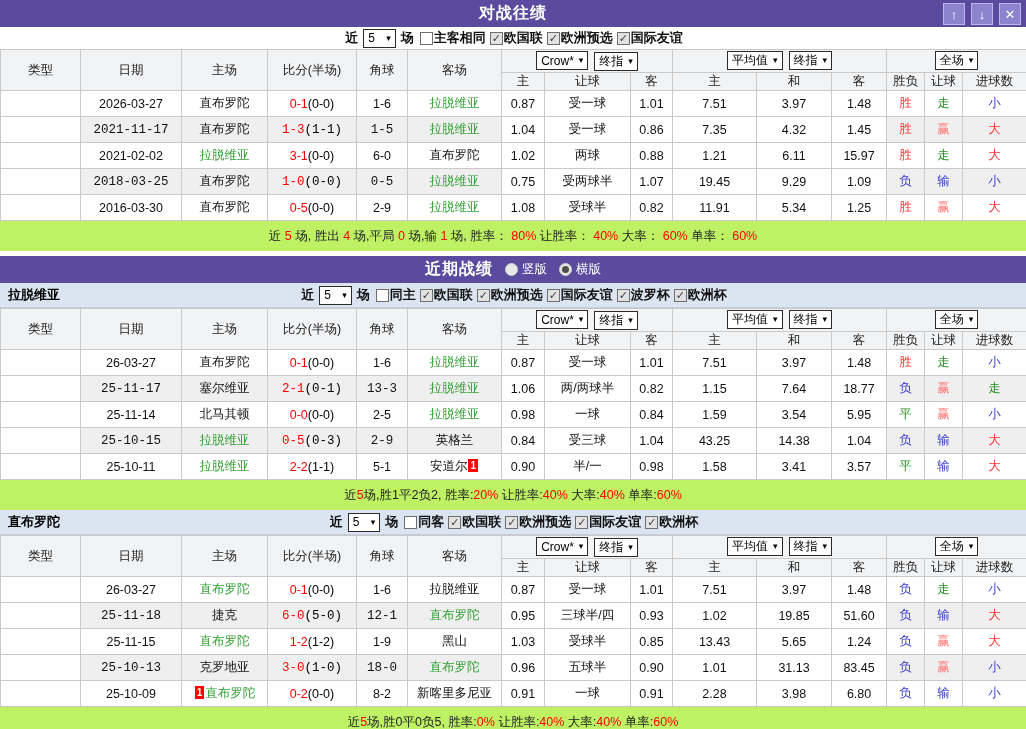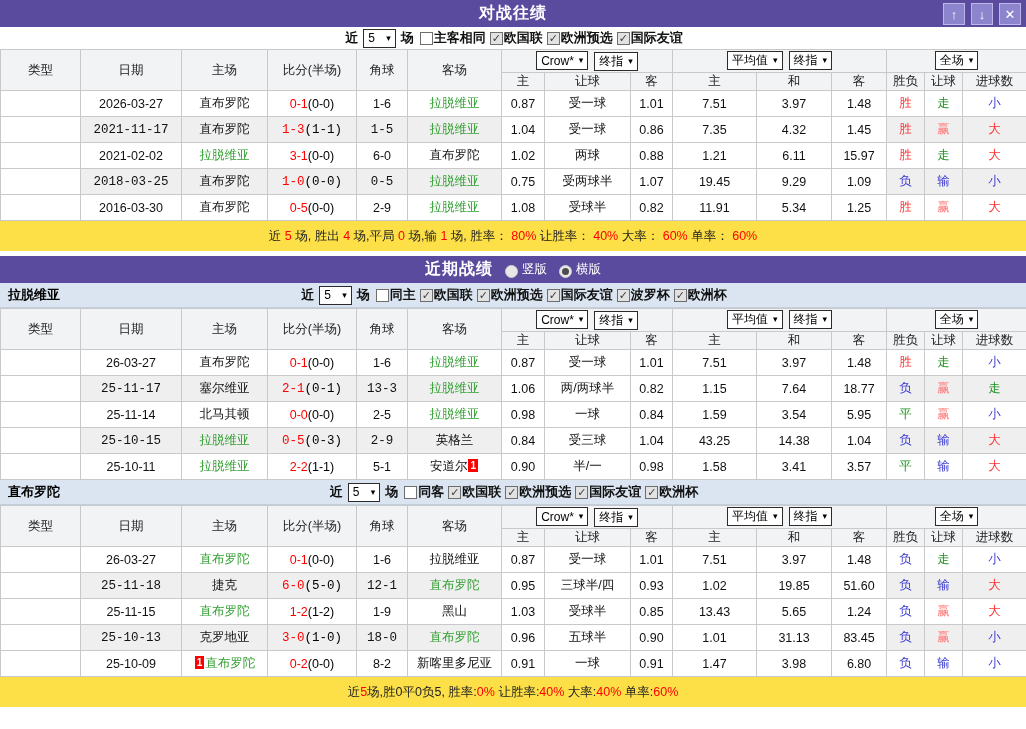--- a/index.html
+++ b/index.html
@@ -21,21 +21,21 @@
   .select{display:inline-flex;align-items:center;border:1px solid #2b2b2b;background:#fff;height:17px;padding:0 4px;margin:0 3px;font-size:12px;font-weight:normal;color:#000;cursor:pointer;}
   .sel-caret{margin-left:5px;font-size:9px;line-height:1;}
   .count-select .sel-label{min-width:13px;text-align:left;}
   .cb-wrap{display:inline-flex;align-items:center;margin-left:4px;cursor:pointer;justify-content:space-between;}
   .cb{width:13px;height:13px;border:1px solid #6e6e6e;background:#fff;display:inline-flex;align-items:center;justify-content:center;margin-right:1px;box-sizing:border-box;}
   .cb.checked{background:#e2e2e2;}
   .cb-check{font-size:11px;color:#3c3c3c;font-weight:bold;line-height:1;}
   .cb-label{font-size:13px;}
 
   
-  .radio-wrap{display:inline-flex;align-items:flex-end;margin-left:12px;cursor:pointer;font-family:Liberation Serif, serif;}
+  .radio-wrap{display:inline-flex;align-items:center;margin-left:12px;cursor:pointer;font-family:Liberation Serif, serif;}
   .radio{width:11px;height:11px;border-radius:50%;background:#e8e8e8;border:1px solid #cfcfcf;margin-right:4px;position:relative;}
   .radio.selected::after{content:"";position:absolute;left:2px;top:2px;right:2px;bottom:2px;border-radius:50%;background:#4c4c4c;}
   .radio-label{font-size:12.5px;color:#fff;font-weight:normal;}
 
   
   table.grid{border-collapse:collapse;width:1026px;table-layout:fixed;font-size:12.5px;}
   .grid th,.grid td{border:1px solid #c9c9c9;text-align:center;padding:0;overflow:hidden;white-space:nowrap;}
   .grid thead th{background:#f2f3f5;font-weight:normal;color:#222;}
   th.hcol{height:40px;}
   tr.hrow1 th.hgroup{height:21px;margin-top:8px;}
@@ -51,21 +51,21 @@
   .team-green{color:var(--team-green);}
   .score{color:var(--score-red);}
   .half{color:#000;}
   .res-r{color:var(--result-red);}
   .res-b{color:var(--result-blue);}
   .res-g{color:var(--result-green);}
   .res-p{color:var(--result-pink);}
   .rc{background:#f00;color:#fff;font-size:10px;padding:0 2px;margin:0 1px;font-weight:bold;display:inline-block;line-height:13px;vertical-align:1px;}
 
   
-  .summary{text-align:center;font-size:12.5px;padding:7px 0 6px 0;color:#222;background:#fde047;}
+  .summary{text-align:center;font-size:12.5px;padding:7px 0 6px 0;color:#222;background:#bef264;}
   .summary .red{color:#f00;}
   .gap{height:5px;background:#fff;}
 </style>
 </head>
 <body>
 
 <div class="window">
 
   <div class="titlebar">
     <span class="tb-title">对战往绩</span>
@@ -456,20 +456,21 @@
               <td class="c-avg">1.58</td>
               <td class="c-avg">3.41</td>
               <td class="c-avg">3.57</td>
               <td class="c-res res-g">平</td>
               <td class="c-res res-b">输</td>
               <td class="c-res res-r">大</td>
             </tr>
           </tbody>
         </table>
       </div>
+      <div class="summary"><span>近</span><span class="red">5</span><span>场,胜1平2负2, 胜率:</span><span class="red">20%</span><span> 让胜率:</span><span class="red">40%</span><span> 大率:</span><span class="red">40%</span><span> 单率:</span><span class="red">60%</span></div>
       <div class="section-filter">
         <span class="team-name">直布罗陀</span>
         <span class="f-text">近</span>
         <span class="select count-select">
           <span class="sel-label">5</span>
           <span class="sel-caret">▾</span>
         </span>
         <span class="f-text">场</span>
         <label class="cb-wrap">
           <span class="cb"></span>
@@ -630,21 +631,21 @@
             <tr class="odd">
               <td class="c-type t-blue">国际友谊</td>
               <td class="c-plain">25-10-09</td>
               <td class="c-plain"><span class="rc">1</span><span class="team-green">直布罗陀</span></td>
               <td class="c-plain"><span class="score">0-2</span><span class="half">(0-0)</span></td>
               <td class="c-plain">8-2</td>
               <td class="c-plain"><span>新喀里多尼亚</span></td>
               <td class="c-hcp">0.91</td>
               <td class="c-hcp">一球</td>
               <td class="c-hcp">0.91</td>
-              <td class="c-avg">1.47</td>
+              <td class="c-avg">2.28</td>
               <td class="c-avg">3.98</td>
               <td class="c-avg">6.80</td>
               <td class="c-res res-b">负</td>
               <td class="c-res res-b">输</td>
               <td class="c-res res-b">小</td>
             </tr>
           </tbody>
         </table>
       </div>
       <div class="summary"><span>近</span><span class="red">5</span><span>场,胜0平0负5, 胜率:</span><span class="red">0%</span><span> 让胜率:</span><span class="red">40%</span><span> 大率:</span><span class="red">40%</span><span> 单率:</span><span class="red">60%</span></div>

